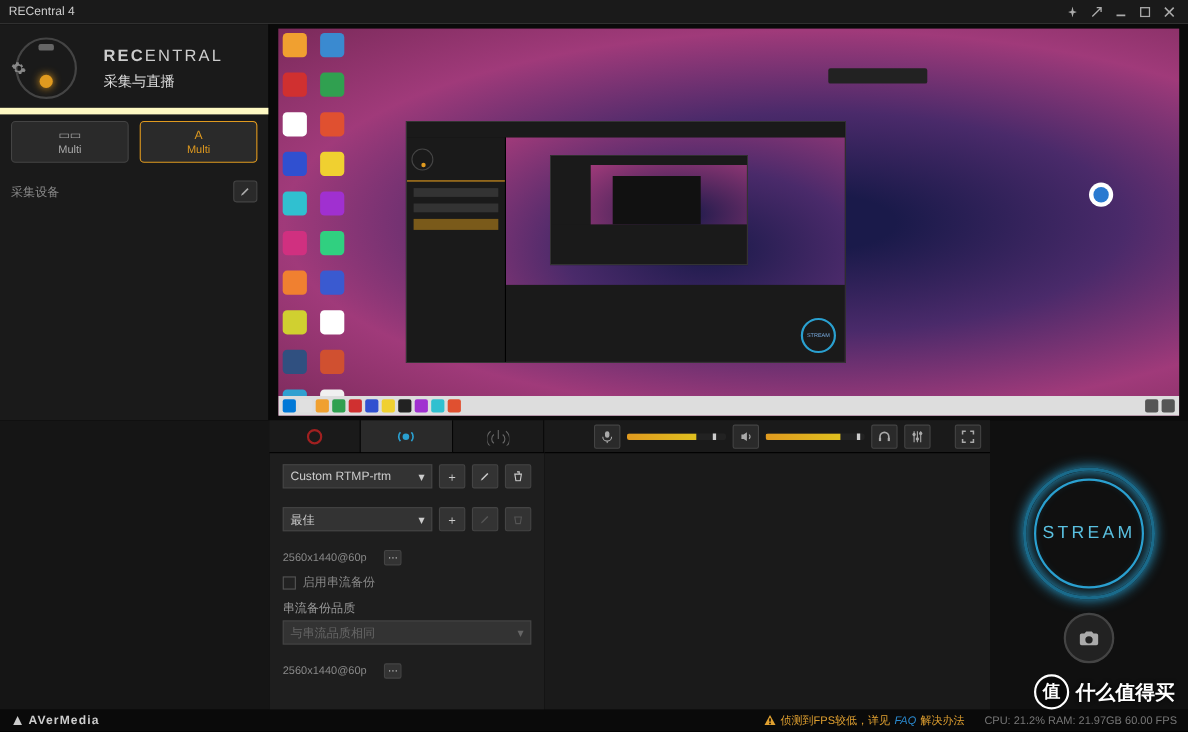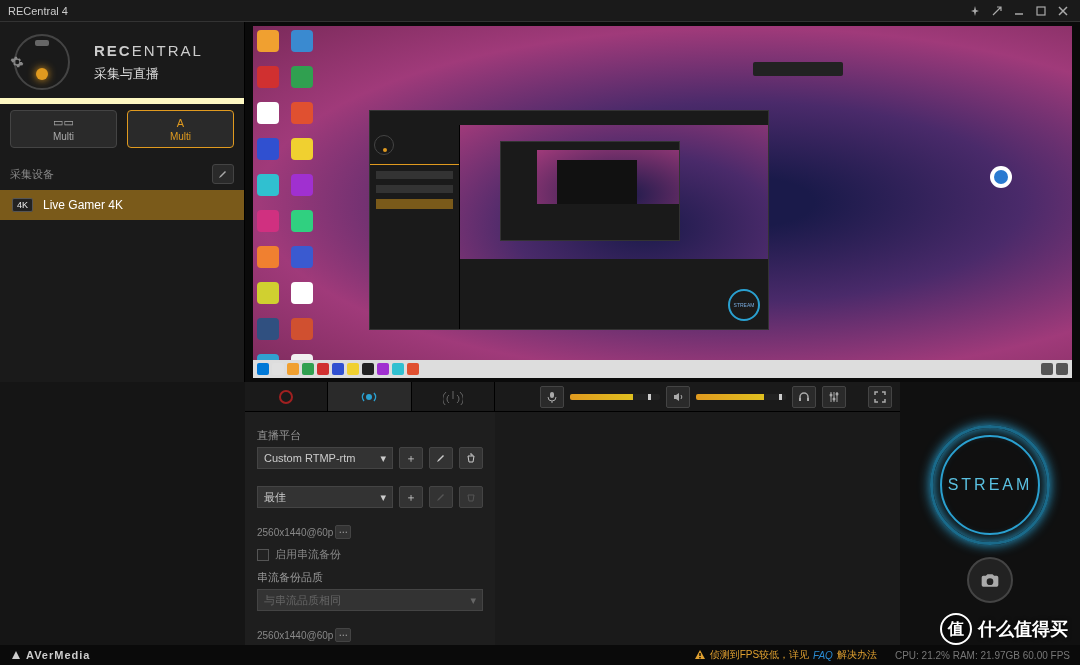--- a/index.html
+++ b/index.html
@@ -75,21 +75,21 @@
 .tab.stream { color: #2aa0d0; background: #2a2a2a; }
 .tab.multi { color: #888; }
 
 .form { padding: 10px 12px; font-size: 11px; color: #999; }
 .form-label { margin: 6px 0 4px 0; }
 .form-row { display: flex; gap: 6px; align-items: center; margin-bottom: 17px;}
 .select { flex: 1; height: 22px; background: #333; border: 1px solid #444; color: #ccc; font-size: 11px; padding: 0 6px; display: flex; align-items: center; justify-content: space-between; cursor: pointer; }
 .select.disabled { color: #666; cursor: default; }
 .icon-btn { width: 24px; height: 22px; background: #333; border: 1px solid #444; color: #ccc; display: flex; align-items: center; justify-content: center; cursor: pointer; border-radius: 2px; }
 .icon-btn.disabled { color: #555; cursor: default; }
-.res-line { font-size: 10px; color: #888; display:flex; align-items:center; gap:2px; margin-top:2px;}
+.res-line { font-size: 10px; color: #888; display:flex; align-items:center; gap:16px; margin-top:2px;}
 .chk-row { display:flex; align-items:center; gap:6px; margin:8px 0; color:#888; font-size:11px;}
 .chk { width:12px; height:12px; border:1px solid #555; background:#222; }
 
 
 .audio-bar { position: absolute; top: 0; right: 0; height: 30px; display: flex; align-items: center; gap: 6px; padding: 0 8px; border-bottom: 1px solid #000; width: 100%; justify-content: flex-end; background:#1a1a1a;}
 .ab-btn { width: 24px; height: 22px; background: #2a2a2a; border: 1px solid #444; display: flex; align-items: center; justify-content: center; color: #aaa; cursor: pointer; border-radius: 2px;}
 .meter { width: 90px; height: 6px; background: #222; border-radius: 2px; position: relative; overflow:hidden;}
 .meter-fill { position:absolute; left:0; top:0; bottom:0; width: 70%; background: linear-gradient(90deg,#e09a1f,#e0c01f);}
 .meter-handle { position:absolute; right:10%; top:-3px; width:3px; height:12px; background:#ccc;}
 
@@ -176,24 +176,20 @@
       </div>
     </div>
 
     <div class="section-head">
       <span>采集设备</span>
       <span class="hbtn">
           <svg width="10" height="10" viewBox="0 0 10 10">
             <path d="M1 9 L2 7 L7 2 L8 3 L3 8 Z" fill="currentColor"></path>
           </svg>
         </span>
-    </div>
-    <div class="device-row">
-      <span class="device-badge">4K</span>
-      <span>Live Gamer 4K</span>
     </div>
   </div>
 
   <div class="preview">
     <div class="preview-inner">
       <div class="desktop-icons">
         <div class="d-icon" style="background:#f0a030"></div>
           <div class="d-icon" style="background:#3a8ad0"></div>
         <div class="d-icon" style="background:#d03030"></div>
           <div class="d-icon" style="background:#30a050"></div>
@@ -283,21 +279,20 @@
           </svg>
       </div>
       <div class="tab multi">
         <svg width="20" height="16" viewBox="0 0 20 16">
             <path d="M10 2 L10 10 M6 6 A5 5 0 0 0 6 14 M14 6 A5 5 0 0 1 14 14 M3 3 A9 9 0 0 0 3 17 M17 3 A9 9 0 0 1 17 17" stroke="#666" fill="none" stroke-width="1"></path>
           </svg>
       </div>
     </div>
 
     <div class="form">
-      <div class="form-label">直播平台</div>
       <div class="form-row">
         <div class="select">
           <span>Custom RTMP-rtm</span>
           <span>▾</span>
         </div>
         <div class="icon-btn">＋</div>
         <div class="icon-btn">
             <svg width="10" height="10" viewBox="0 0 10 10">
               <path d="M1 9 L2 7 L7 2 L8 3 L3 8 Z" fill="currentColor"></path>
             </svg>

